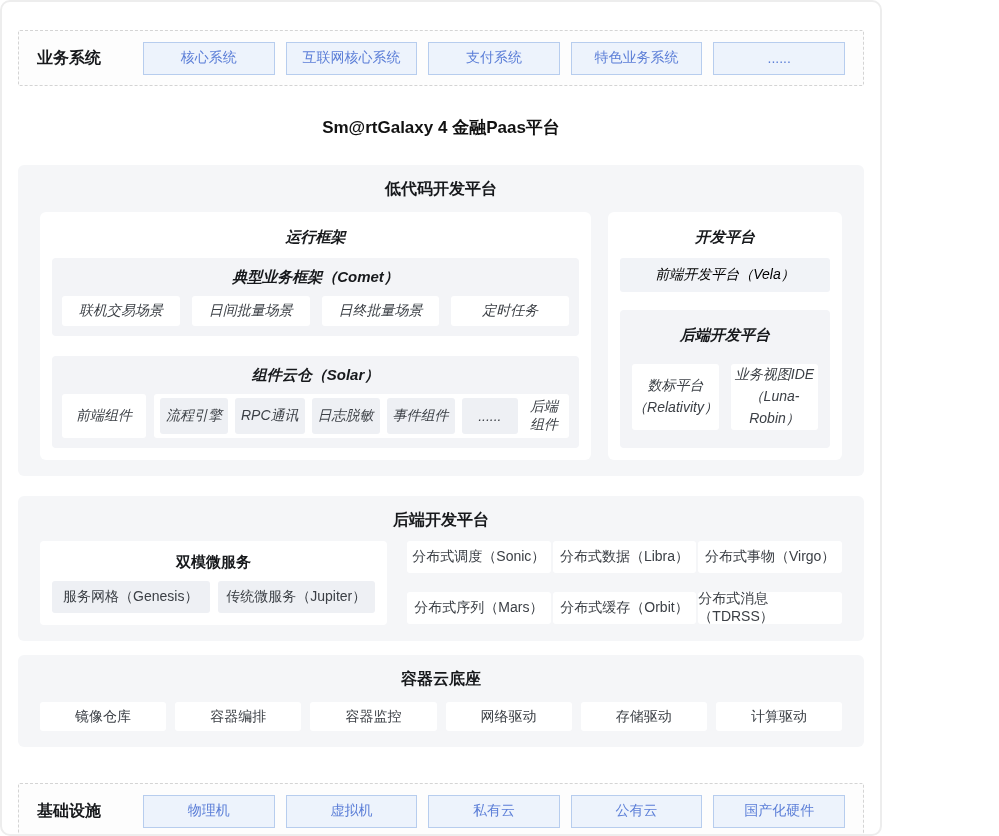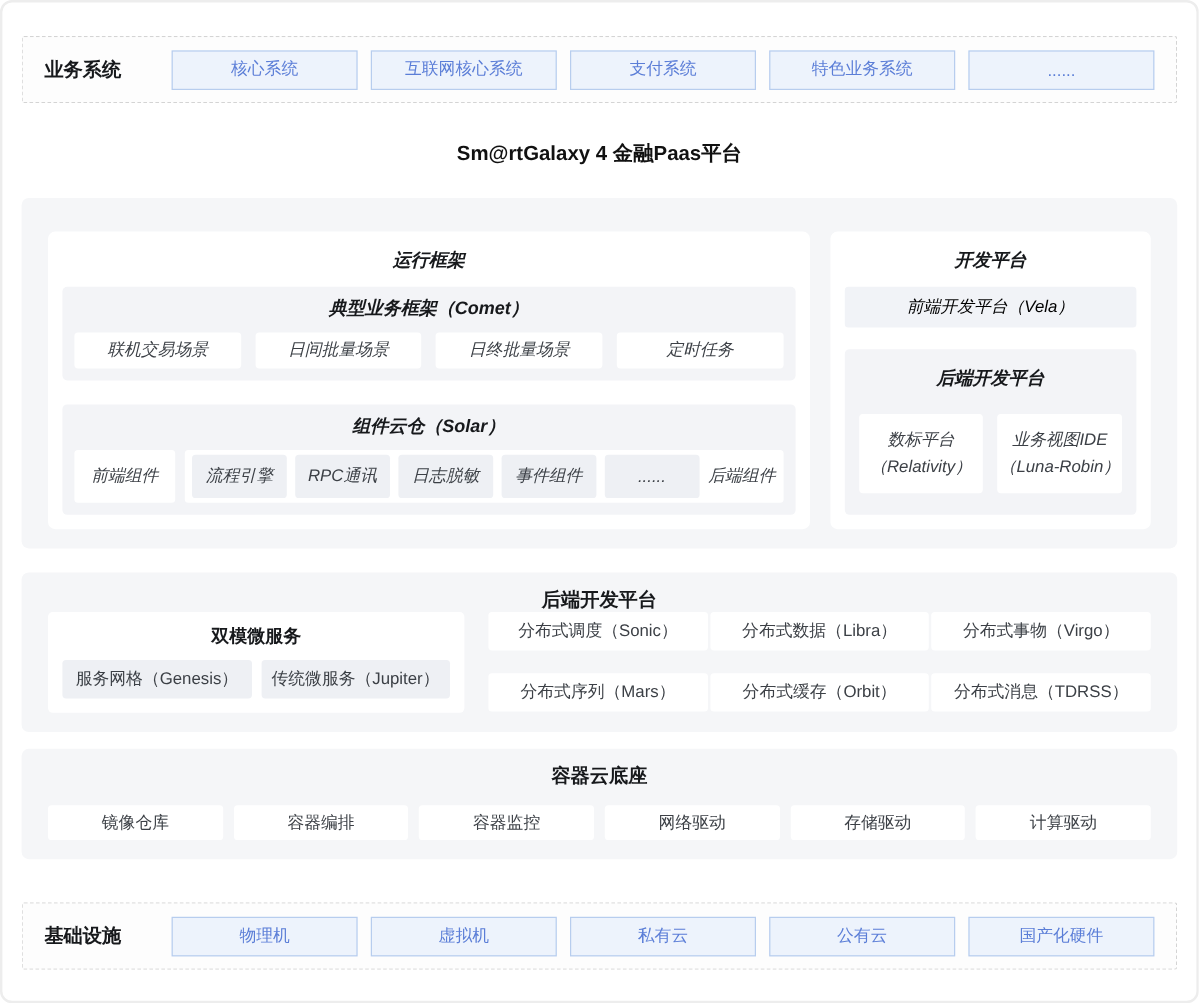--- a/index.html
+++ b/index.html
@@ -1,20 +1,20 @@
 <!DOCTYPE html>
 <html><head>
 <meta charset="utf-8">
 <style>
   * { margin:0; padding:0; box-sizing:border-box; }
   html,body { background:#fff; }
   body { font-family:"Liberation Sans","DejaVu Sans",sans-serif; }
 
   .page {
-    width:999px; height:836px;
+    width:882px; height:836px;
     background:#fff;
     border:2px solid #ededed;
     border-radius:10px;
     padding:14px 16px;
     overflow:hidden;
   }
 
   
   .dashed-box {
     border:1px dashed #d4d4d4;
@@ -89,21 +89,21 @@
   .backend-box { background:#f3f4f7; border-radius:4px; padding:12px; flex:1; }
   .backend-title { text-align:center; font-weight:bold; font-size:15px; color:#17191c; line-height:18px; margin:4px 0 20px; }
   .backend-chips { display:flex; gap:12px; }
   .white-chip-2line {
     flex:1; background:#fff; border-radius:3px; height:66px;
     display:flex; flex-direction:column; align-items:center; justify-content:center;
     font-size:14px; color:#3c4046; line-height:1.55; text-align:center;
   }
 
   
-  .dist-row { display:flex; gap:20px; }
+  .dist-row { display:flex; gap:20px; margin-top:12px; }
   .dual-box { width:347px; flex:none; background:#fff; border-radius:4px; padding:10px 12px 12px; }
   .dual-title { text-align:center; font-weight:bold; font-size:15px; color:#17191c; line-height:18px; margin:2px 0 10px; }
   .dual-chips { display:flex; gap:8px; }
   .dual-chips .gray-chip { height:32px; }
   .dist-grid { flex:1; display:grid; grid-template-columns:repeat(3,1fr); gap:18px 2px; }
   .dist-chip {
     background:#fff; border-radius:3px; height:32px;
     display:flex; align-items:center; justify-content:center;
     font-size:14px; color:#3c4046;
   }
@@ -124,20 +124,21 @@
       <div class="blue-chip">互联网核心系统</div>
       <div class="blue-chip">支付系统</div>
       <div class="blue-chip">特色业务系统</div>
       <div class="blue-chip">......</div>
     </div>
   </div>
 
   <div class="main-title">Sm@rtGalaxy 4  金融Paas平台</div>
 
   <div class="section sec-lowcode">
+    <div class="section-title">低代码开发平台</div>
     <div class="lc-row">
 
       <div class="white-panel lc-left">
         <div class="panel-title">运行框架</div>
 
         <div class="gray-box gb-comet">
           <div class="gray-box-title">典型业务框架（Comet）</div>
           <div class="chip-row">
             <div class="white-chip">联机交易场景</div>
             <div class="white-chip">日间批量场景</div>

